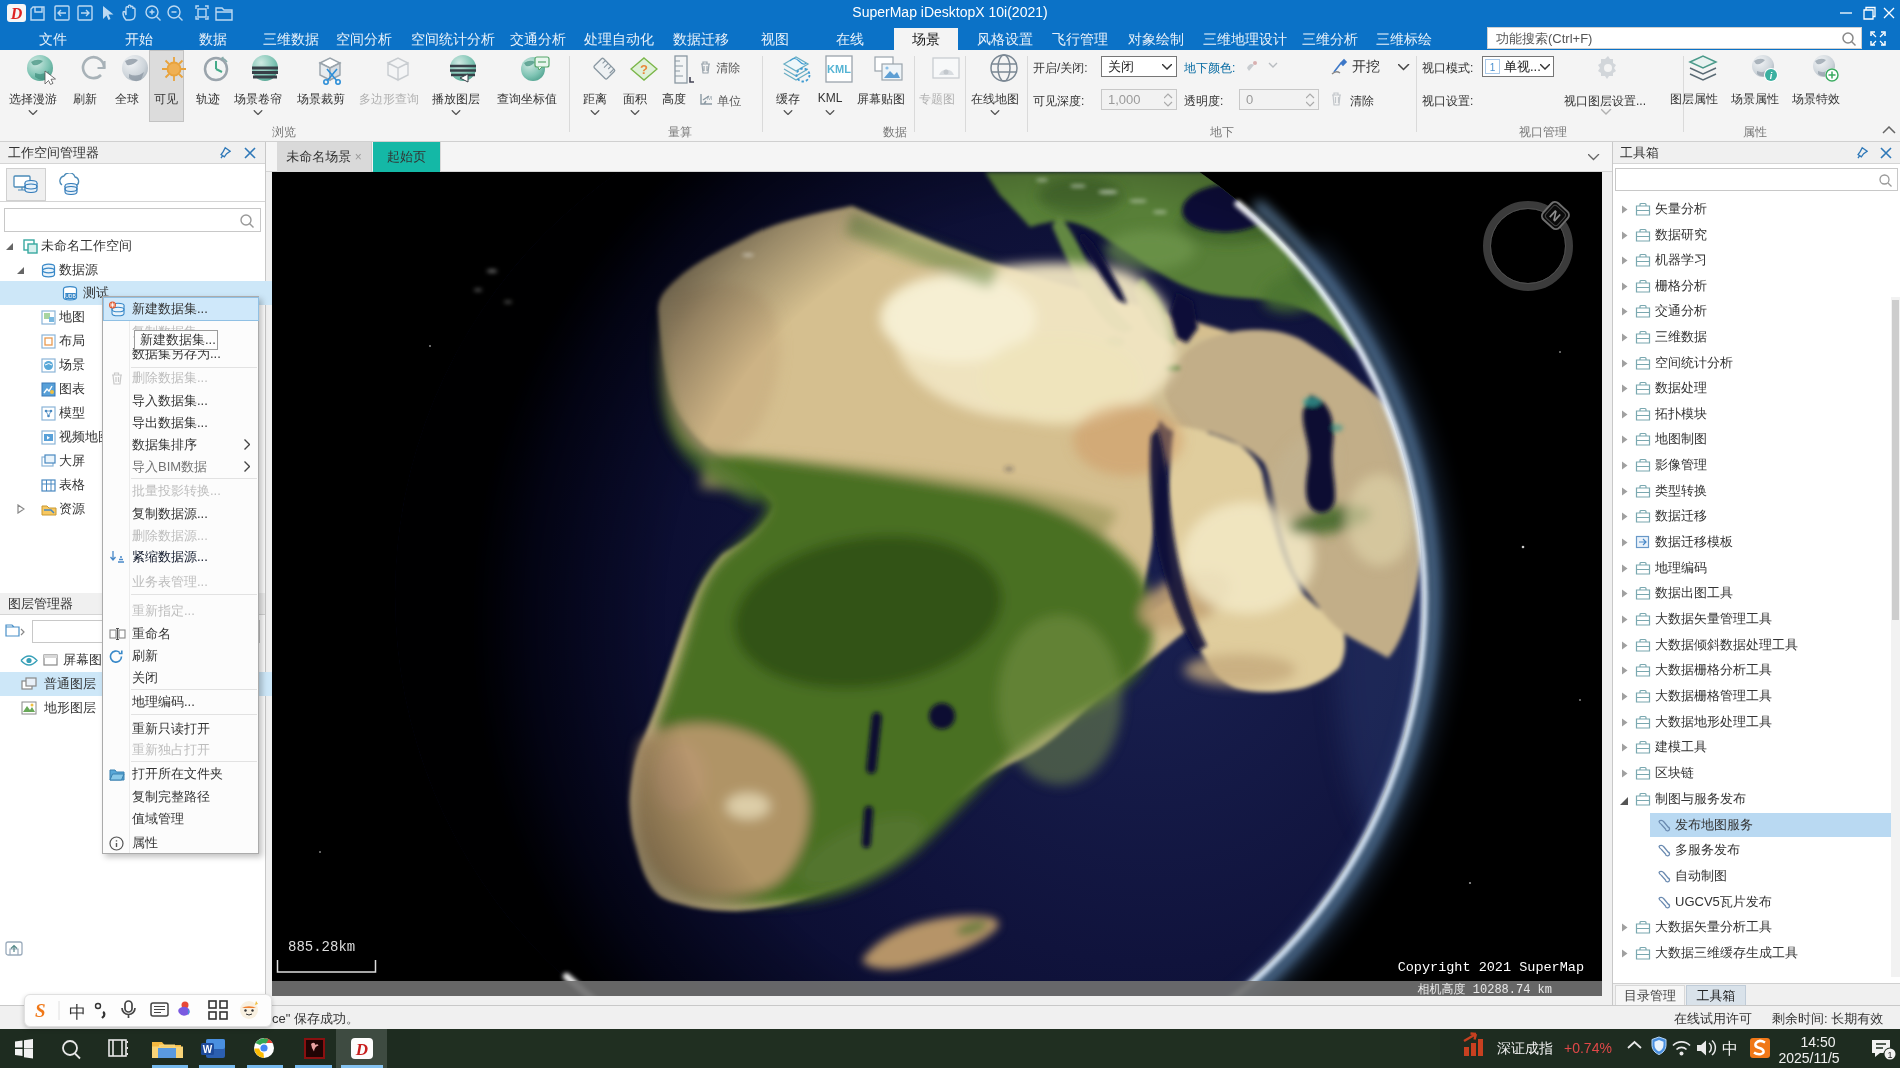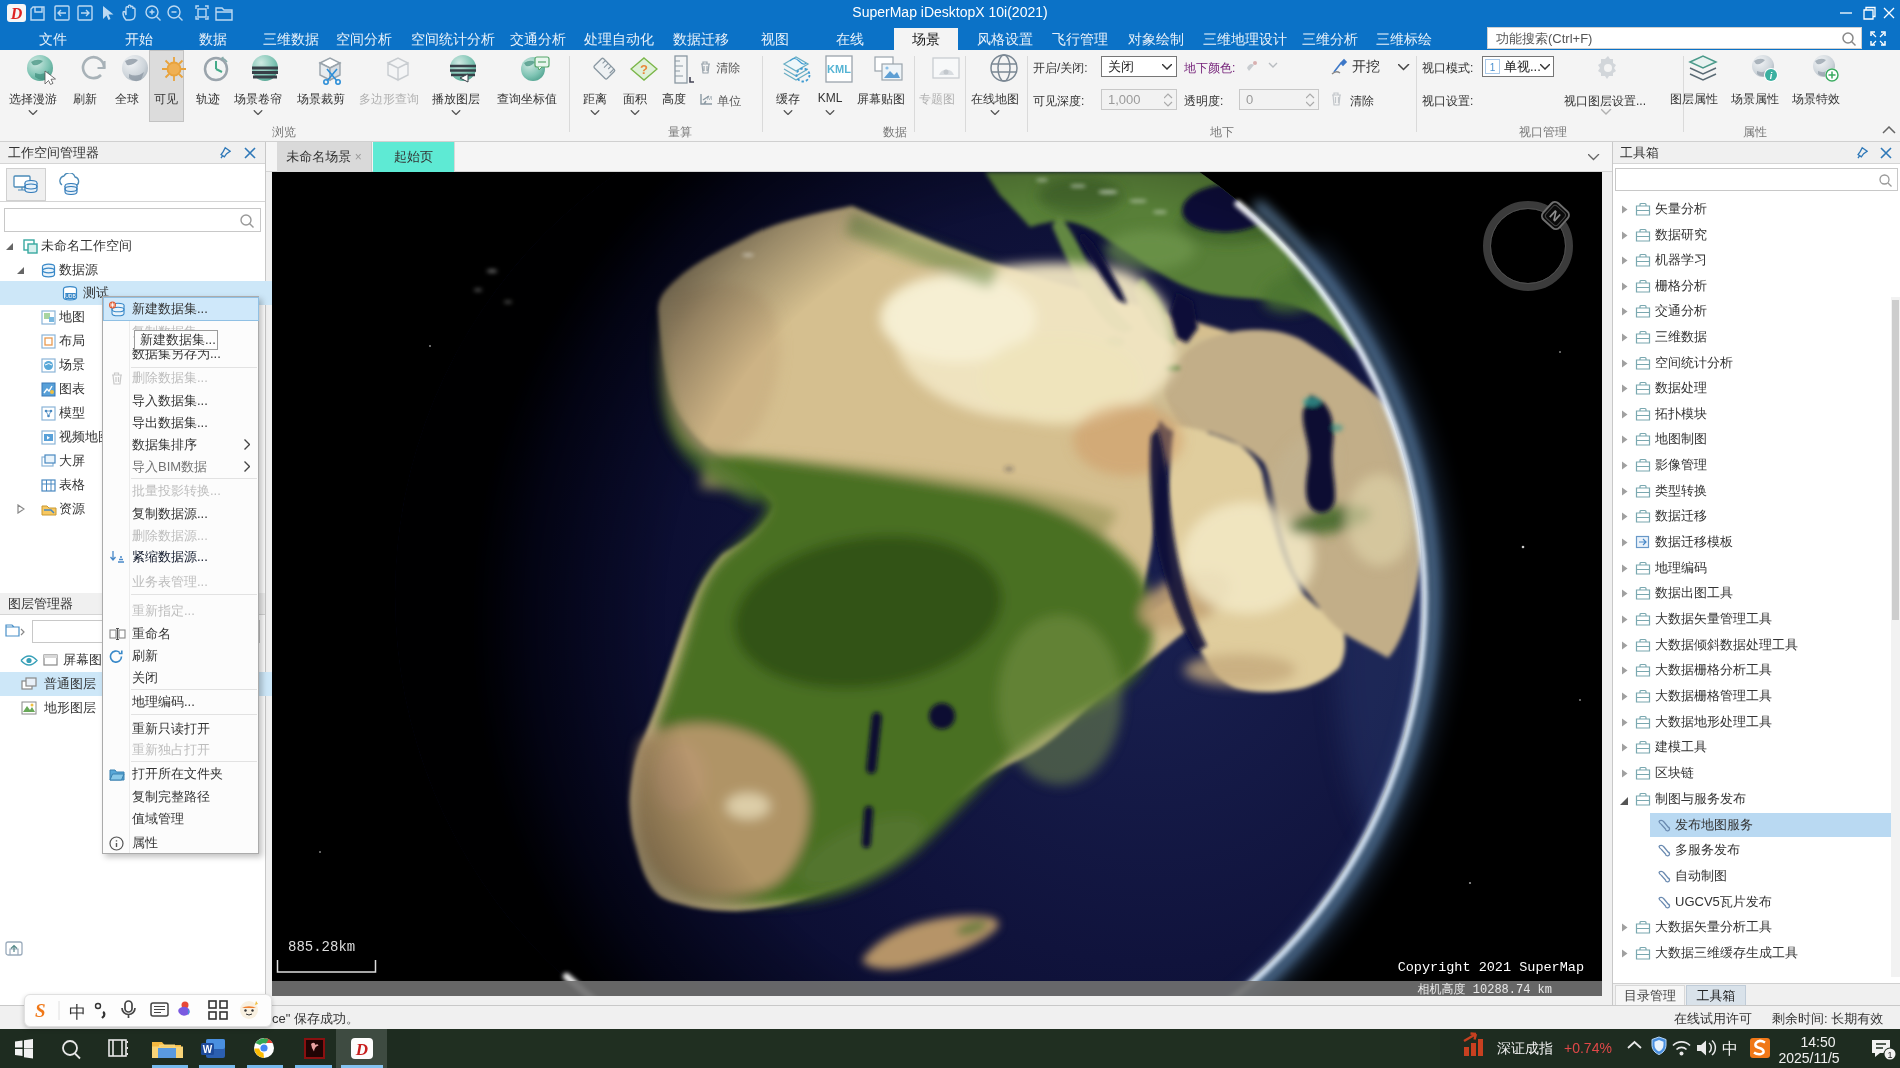--- a/index.html
+++ b/index.html
@@ -251,21 +251,21 @@
         </g>
       </svg><span class="lbl">在线地图</span><svg class="chev" viewBox="0 0 9 5">
         <path d="M0 0 l4.5 4.5 L9 0" stroke="#555" fill="none" stroke-width="1.3"></path>
       </svg></div>
 <div class="rsep" style="left:1027px"></div>
 
 <span class="smbtn" style="left:1033px;top:10px;color:#333">开启/关闭:</span>
 <div class="abs" style="left:1101px;top:6px;width:76px;height:21px;background:#fff;border:1px solid #767676;font-size:13px;color:#222;line-height:19px;padding-left:6px;">关闭<svg style="position:absolute;right:4px;top:7px" width="10" height="6">
         <path d="M0 0 l5 5 l5 -5" stroke="#333" fill="none" stroke-width="1.4"></path>
       </svg></div>
-<span class="smbtn" style="left:1184px;top:10px;color:#701a75">地下颜色:</span>
+<span class="smbtn" style="left:1184px;top:10px;color:#0369a1">地下颜色:</span>
 <svg class="abs" style="left:1243px;top:8px" width="40" height="17">
       <path d="M4 10 q3 -6 7 -3 l-5 6 z" fill="#c8ccd0"></path>
       <circle cx="12" cy="5" r="2" fill="#d8b0b0"></circle>
       <path d="M26 5 l4 4 l4 -4" stroke="#b8bcc0" fill="none" stroke-width="1.4"></path>
     </svg>
 <svg class="abs" style="left:1330px;top:6px" width="18" height="20">
       <path d="M4 16 l7 -9 m0 0 l3 -3 l2 2 l-3 3 z" stroke="#3d78c8" stroke-width="1.6" fill="#3d78c8"></path>
       <path d="M2 18 q4 -4 8 -1" stroke="#888" stroke-width="1.4" fill="none"></path>
     </svg>
 <span class="smbtn" style="left:1352px;top:8px;color:#333;font-size:14px;">开挖</span>
@@ -511,21 +511,21 @@
 <span style="position:absolute;left:44px;">地形图层</span>
     </div>
 <svg class="abs" style="left:5px;top:796px" width="22" height="22">
       <rect x="1" y="4" width="16" height="13" rx="2" fill="#fff" stroke="#9ab" stroke-width="1.3"></rect>
       <path d="M5 17 v-6 h8 v6" stroke="#9ab" fill="none" stroke-width="1.2"></path>
       <path d="M9 14 v-6 m-3 2.5 l3 -3 l3 3" stroke="#588" fill="none" stroke-width="1.2"></path>
     </svg>
 </div>
 <div id="doctabs" class="abs">
 <div class="dtab" style="left:11px;width:95px;background:#d9d9d9;border-right:1px solid #c8c8c8;">未命名场景 <span style="color:#999;font-size:12px;">×</span></div>
-<div class="dtab" style="left:107px;width:82px;background:#5eead4;border-right:1px solid #d8d8d8;">起始页</div>
+<div class="dtab" style="left:107px;width:68px;background:#14b8a6;border-right:1px solid #d8d8d8;">起始页</div>
 <svg class="abs" style="right:12px;top:12px" width="12" height="7">
       <path d="M0 0 l5.5 5.5 L11 0" stroke="#666" fill="none" stroke-width="1.3"></path>
     </svg>
 </div>
 <div id="scene" class="abs">
 <svg width="1330" height="824" viewBox="272 172 1330 824" style="position:absolute;left:0;top:0">
 <defs>
 <radialGradient id="ocean" gradientUnits="userSpaceOnUse" cx="1150" cy="620" r="900">
 <stop offset="0" stop-color="#192050"></stop>
           <stop offset="0.38" stop-color="#10133c"></stop>

